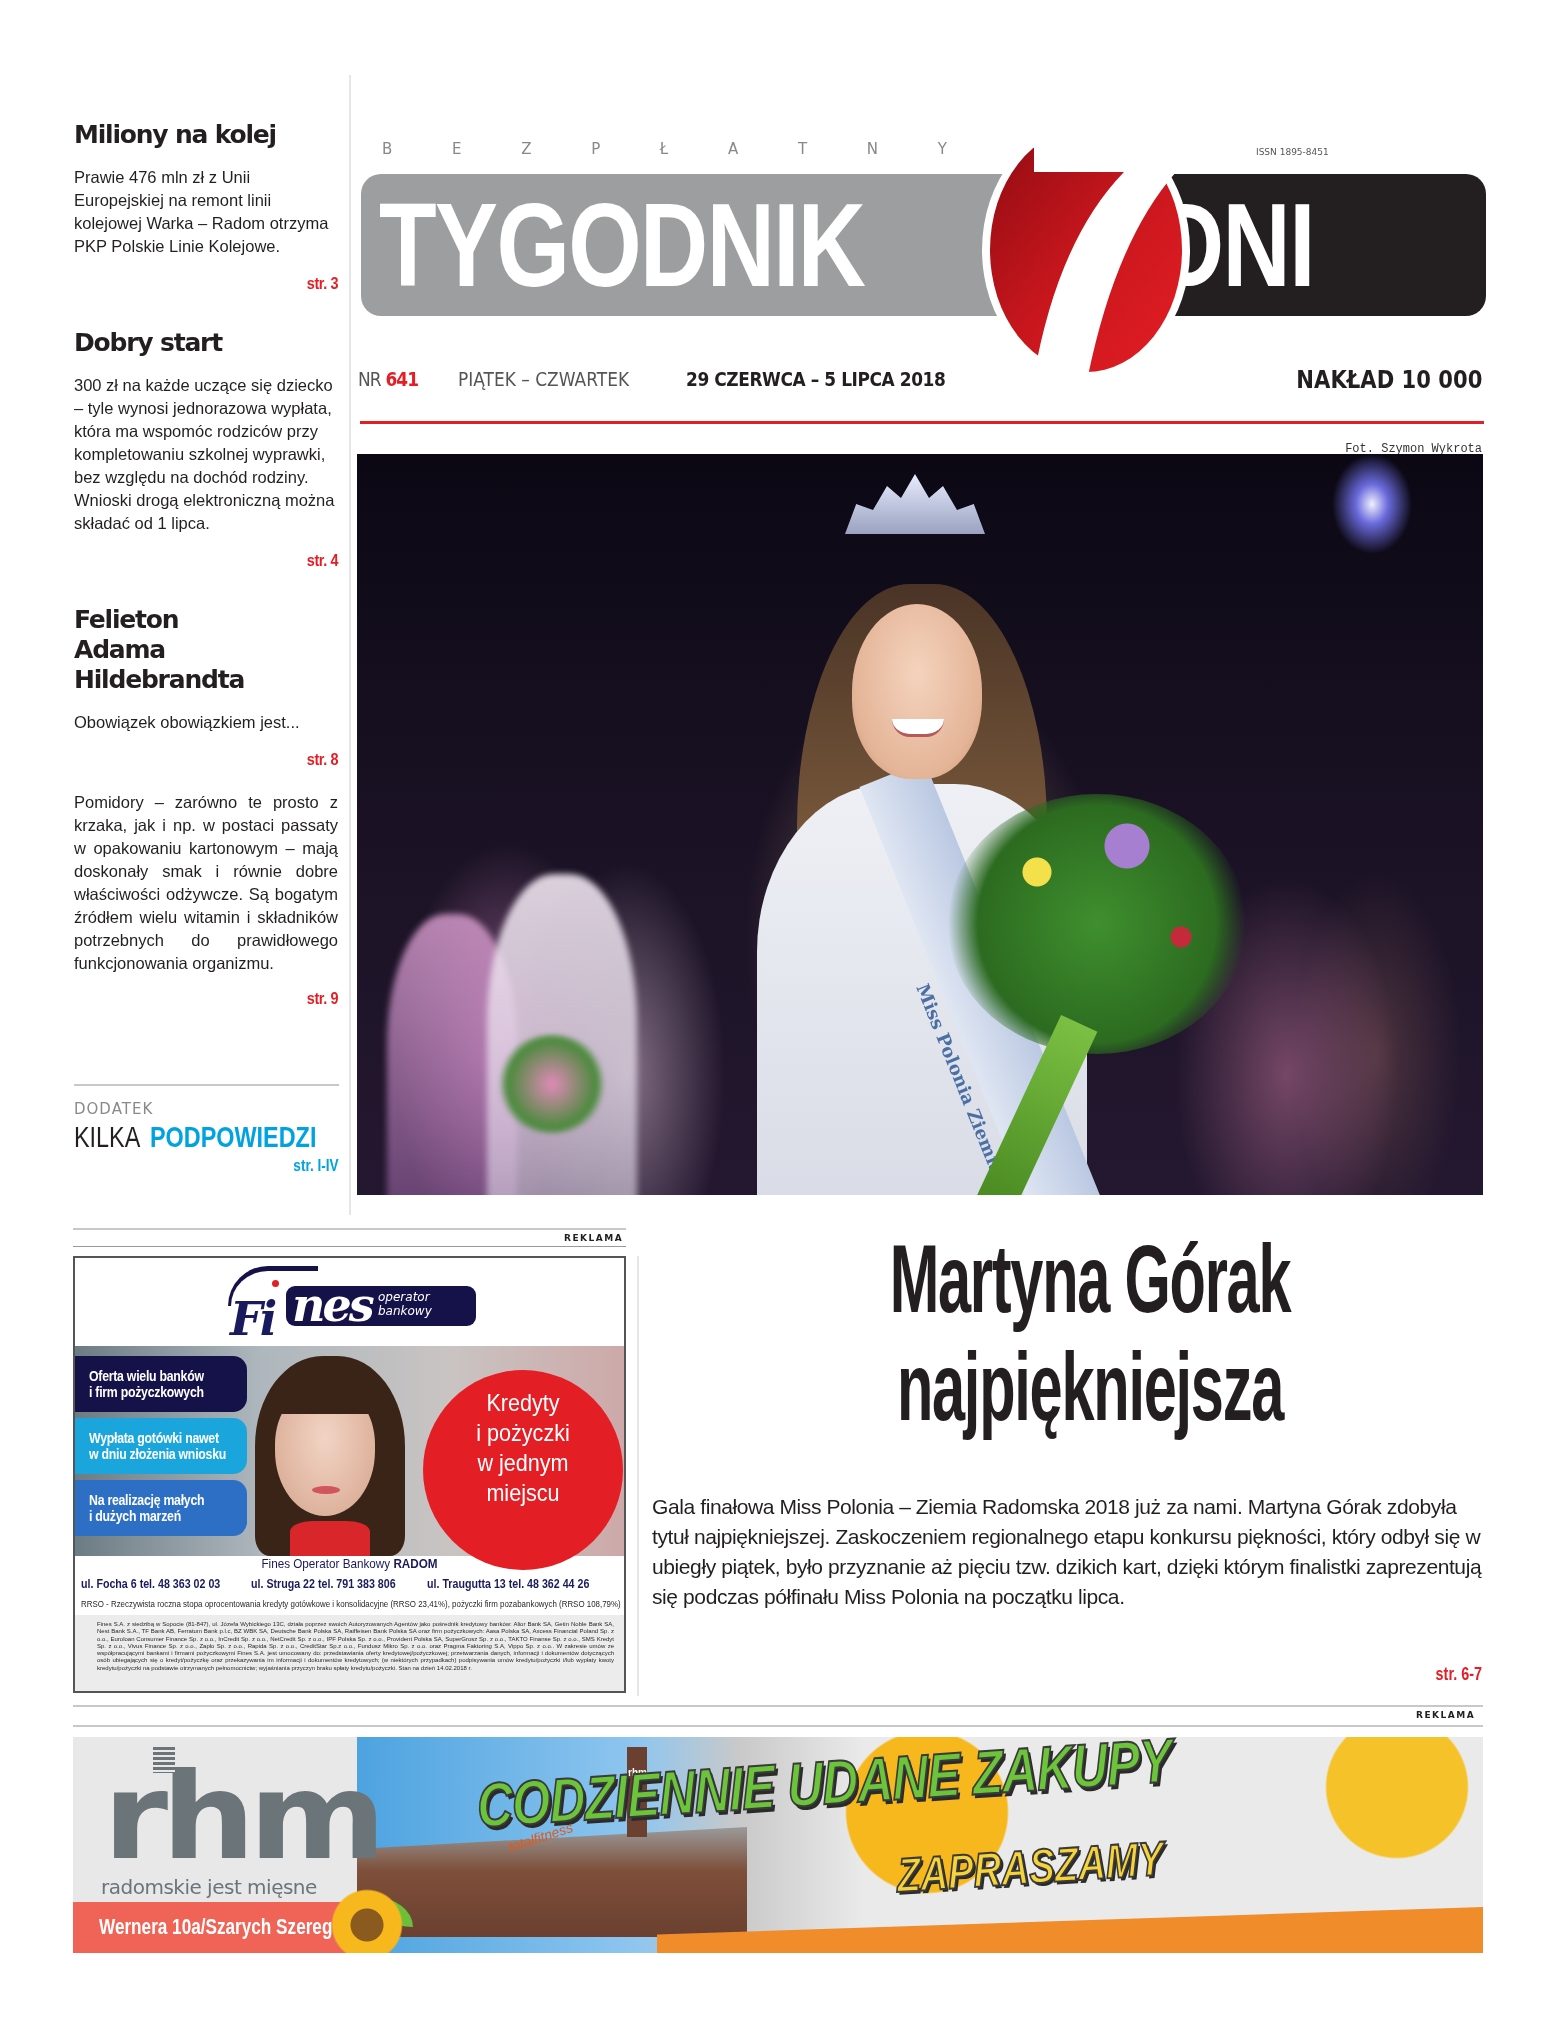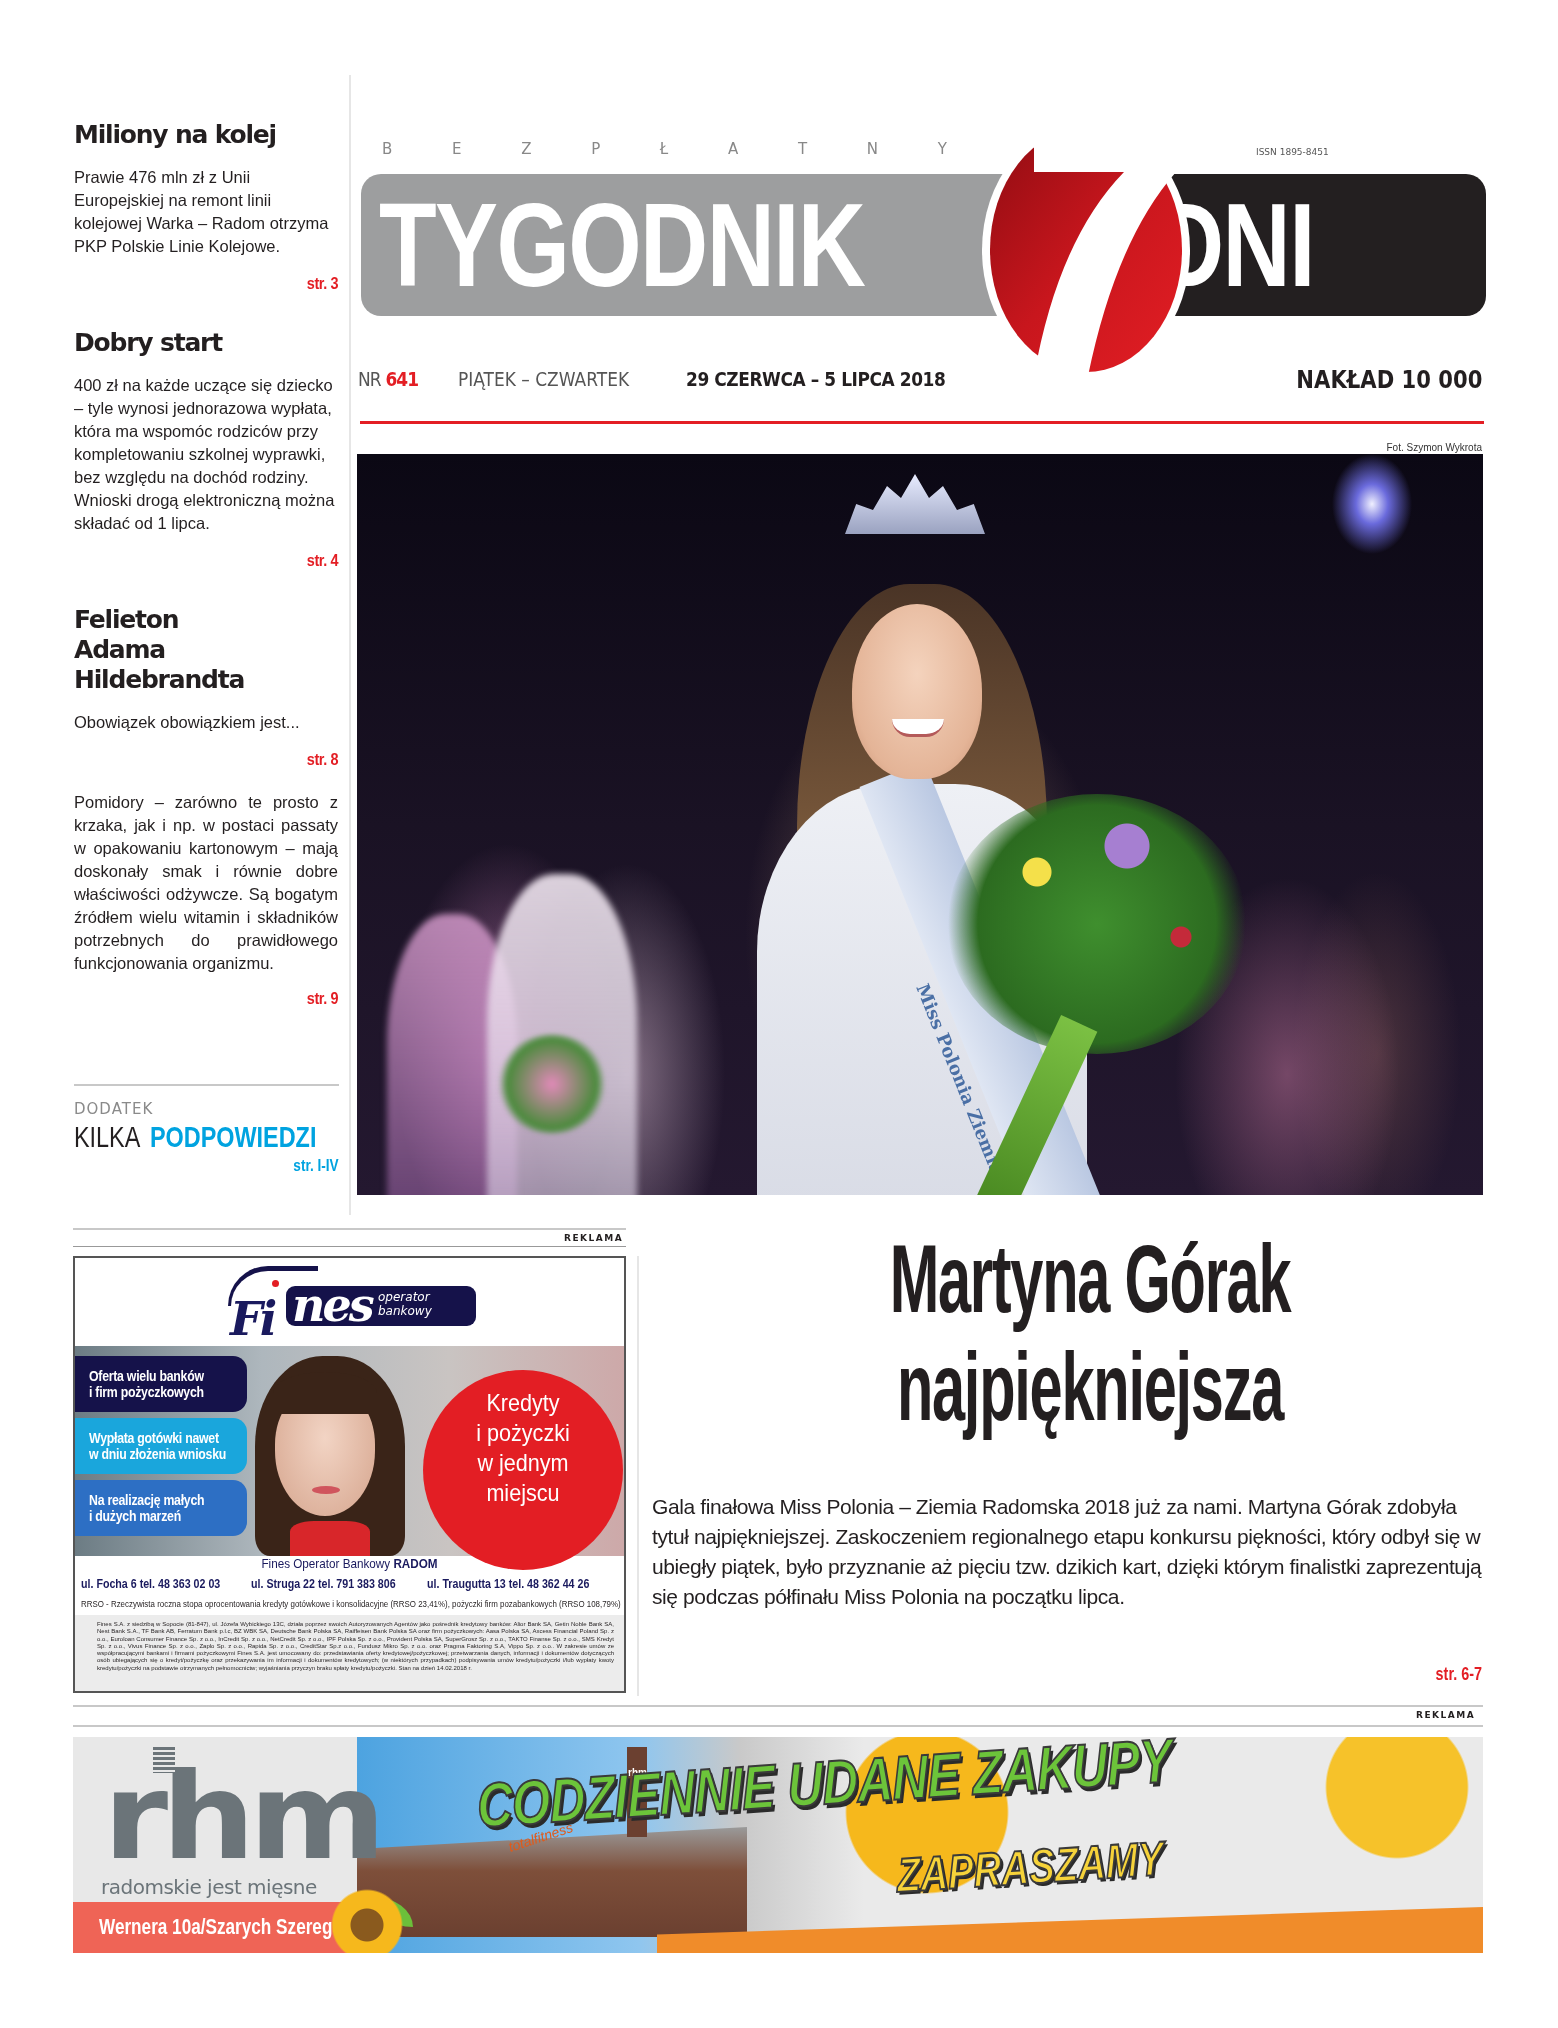--- a/index.html
+++ b/index.html
@@ -35,21 +35,21 @@
 
   .issue-line { position: absolute; left: 356px; top: 367px; width: 1130px; height: 30px; }
   .issue-line .nr { position: absolute; left: 2px; top: 0; font-family: "DejaVu Sans", sans-serif; font-size: 20px; color: #555; letter-spacing: -1px; transform: scaleX(0.85); transform-origin: left; white-space: nowrap; }
   .issue-line .nr b { color: #e31e24; font-weight: bold; }
   .issue-line .days { position: absolute; left: 102px; top: 0; font-family: "DejaVu Sans", sans-serif; font-size: 20px; color: #555; transform: scaleX(0.85); transform-origin: left; white-space: nowrap; }
   .issue-line .dates { position: absolute; left: 330px; top: 0; font-family: "DejaVu Sans", sans-serif; font-weight: bold; font-size: 20px; color: #231f20; transform: scaleX(0.85); transform-origin: left; white-space: nowrap; letter-spacing: -0.5px; }
   .issue-line .naklad { position: absolute; right: 4px; top: -1px; font-family: "DejaVu Sans", sans-serif; font-weight: bold; font-size: 24px; color: #231f20; transform: scaleX(0.88); transform-origin: right; white-space: nowrap; }
   .red-rule { position: absolute; left: 360px; top: 421px; width: 1124px; height: 3px; background: #e31e24; }
 
   
-  .photo-credit { position: absolute; right: 76px; top: 442px; font-family: Liberation Sans, sans-serif; font-size: 10px; color: #333; padding-left: 19px; }
+  .photo-credit { position: absolute; right: 76px; top: 442px; font-family: Liberation Mono, monospace; font-size: 12px; color: #333; padding-left: 19px; }
   .photo { position: absolute; left: 357px; top: 454px; width: 1126px; height: 741px; overflow: hidden;
     background:
       radial-gradient(ellipse 40px 50px at 1015px 50px, #f0f0ff 0%, #6a6adc 40%, rgba(40,40,120,0) 100%),
       radial-gradient(ellipse 260px 380px at 570px 480px, rgba(200,160,130,0.55) 0%, rgba(60,40,60,0) 70%),
       radial-gradient(ellipse 160px 300px at 150px 600px, rgba(220,140,200,0.6) 0%, rgba(40,20,60,0) 70%),
       radial-gradient(ellipse 140px 300px at 270px 620px, rgba(230,200,220,0.5) 0%, rgba(40,20,60,0) 70%),
       radial-gradient(ellipse 160px 280px at 930px 620px, rgba(200,120,160,0.5) 0%, rgba(40,20,60,0) 70%),
       radial-gradient(ellipse 120px 260px at 1020px 600px, rgba(120,80,80,0.5) 0%, rgba(20,10,30,0) 70%),
       linear-gradient(180deg, #0b0814 0%, #1a1224 50%, #241830 100%);
   }
@@ -138,21 +138,21 @@
 
 <div class="left-col">
   <div class="teaser" style="position:absolute; top:12px; width:264px;">
     <h2>Miliony na kolej</h2>
     <p>Prawie 476 mln zł z Unii Europejskiej na remont linii kolejowej Warka – Radom otrzyma PKP Polskie Linie Kolejowe.</p>
     <div class="str" style="margin-top:16px;">str. 3</div>
   </div>
 
   <div class="teaser" style="position:absolute; top:220px; width:264px;">
     <h2>Dobry start</h2>
-    <p>400 zł na każde uczące się dziecko – tyle wynosi jednorazowa wypłata, która ma wspomóc rodziców przy kompletowaniu szkolnej wyprawki, bez względu na dochód rodziny. Wnioski drogą elektroniczną można składać od 1 lipca.</p>
+    <p>300 zł na każde uczące się dziecko – tyle wynosi jednorazowa wypłata, która ma wspomóc rodziców przy kompletowaniu szkolnej wyprawki, bez względu na dochód rodziny. Wnioski drogą elektroniczną można składać od 1 lipca.</p>
     <div class="str" style="margin-top:16px;">str. 4</div>
   </div>
 
   <div class="teaser" style="position:absolute; top:497px; width:264px;">
     <h2>Felieton</h2>
     <h2>Adama Hildebrandta</h2>
     <p>Obowiązek obowiązkiem jest...</p>
     <div class="str" style="margin-top:16px;">str. 8</div>
   </div>
 

